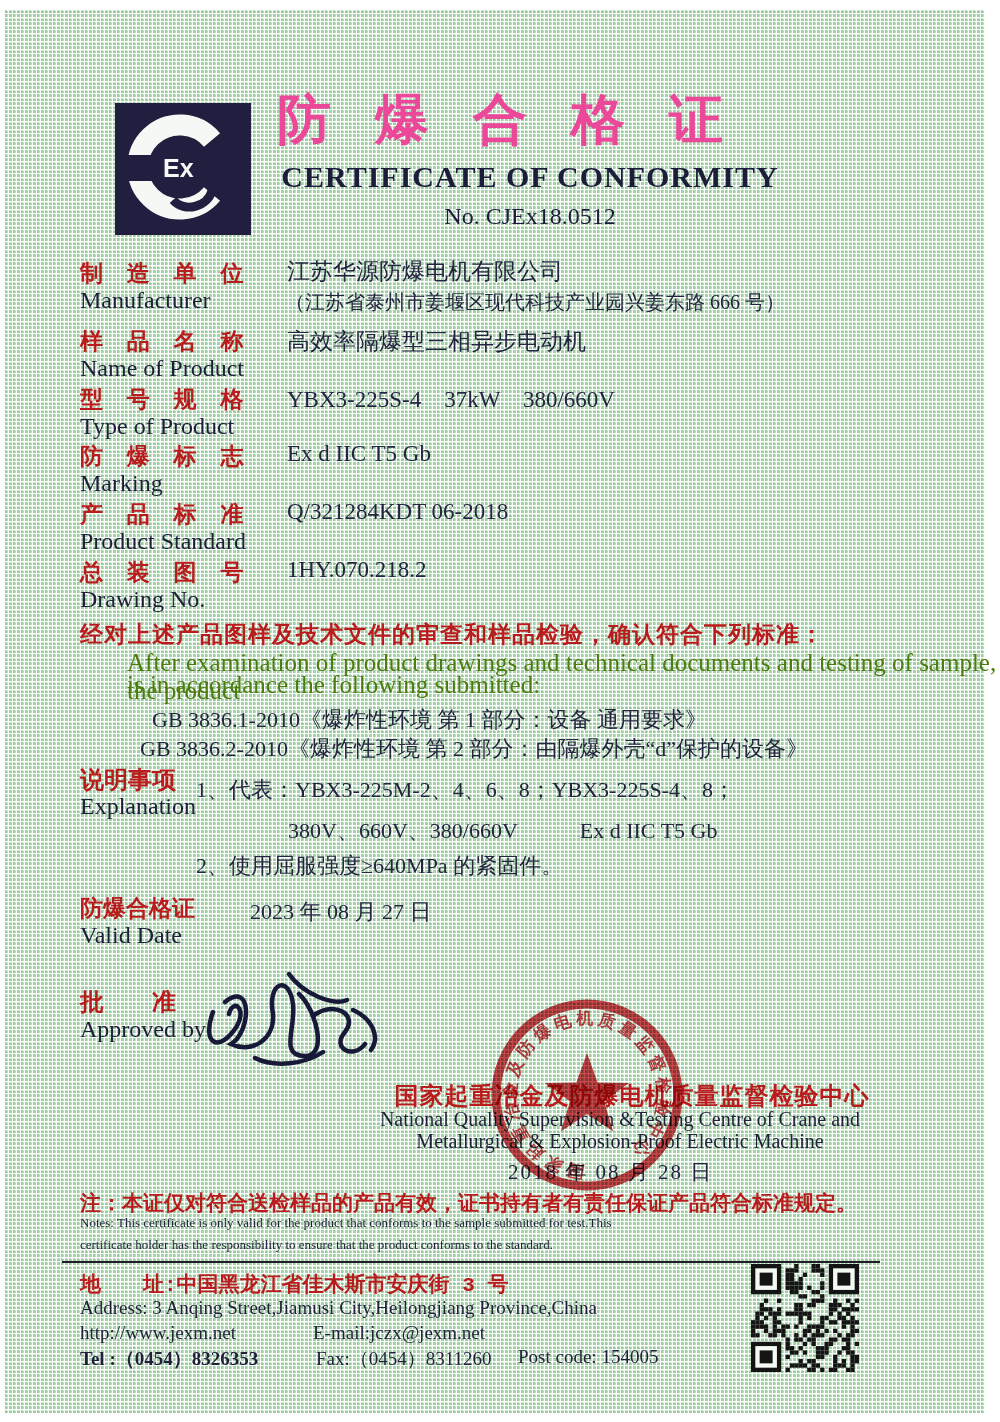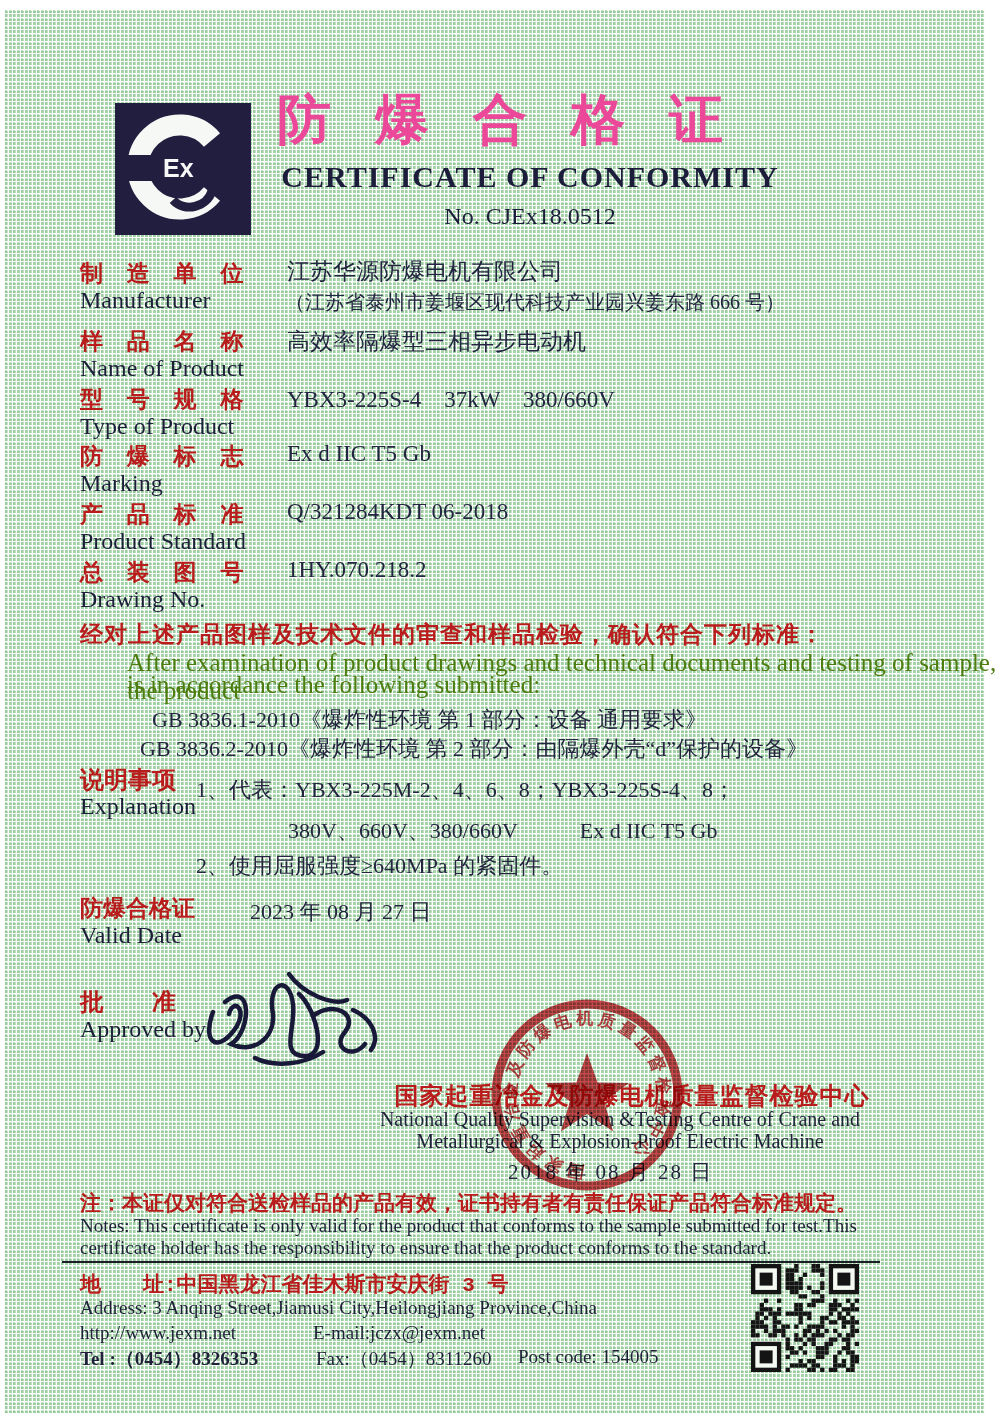--- a/index.html
+++ b/index.html
@@ -34,21 +34,21 @@
   .stmt-en{font-size:25px;color:#4d7c0f;padding-left:47px;}
   .gb-line{font-size:22px;white-space:nowrap;}
 
   .rule{height:2px;background:#1d1d28;}
 
   .org-cn{font-size:24px;letter-spacing:1px;text-align:center;}
   .org-en{font-size:20px;text-align:center;color:#1e2138;}
   .org-date{font-size:21px;letter-spacing:2px;}
 
   .note-cn{font-size:21px;}
-  .note-en{font-size:19px;color:#1e2138;}
+  .note-en{font-size:13px;color:#1e2138;}
 
   .foot-cn{font-size:21px;}
   .foot-en{font-size:19px;white-space:nowrap;color:#1e2138;}
 
   .stamp-wrap{mix-blend-mode:multiply;opacity:.92;}
 </style>
 </head>
 <body>
 
 <div class="page">

